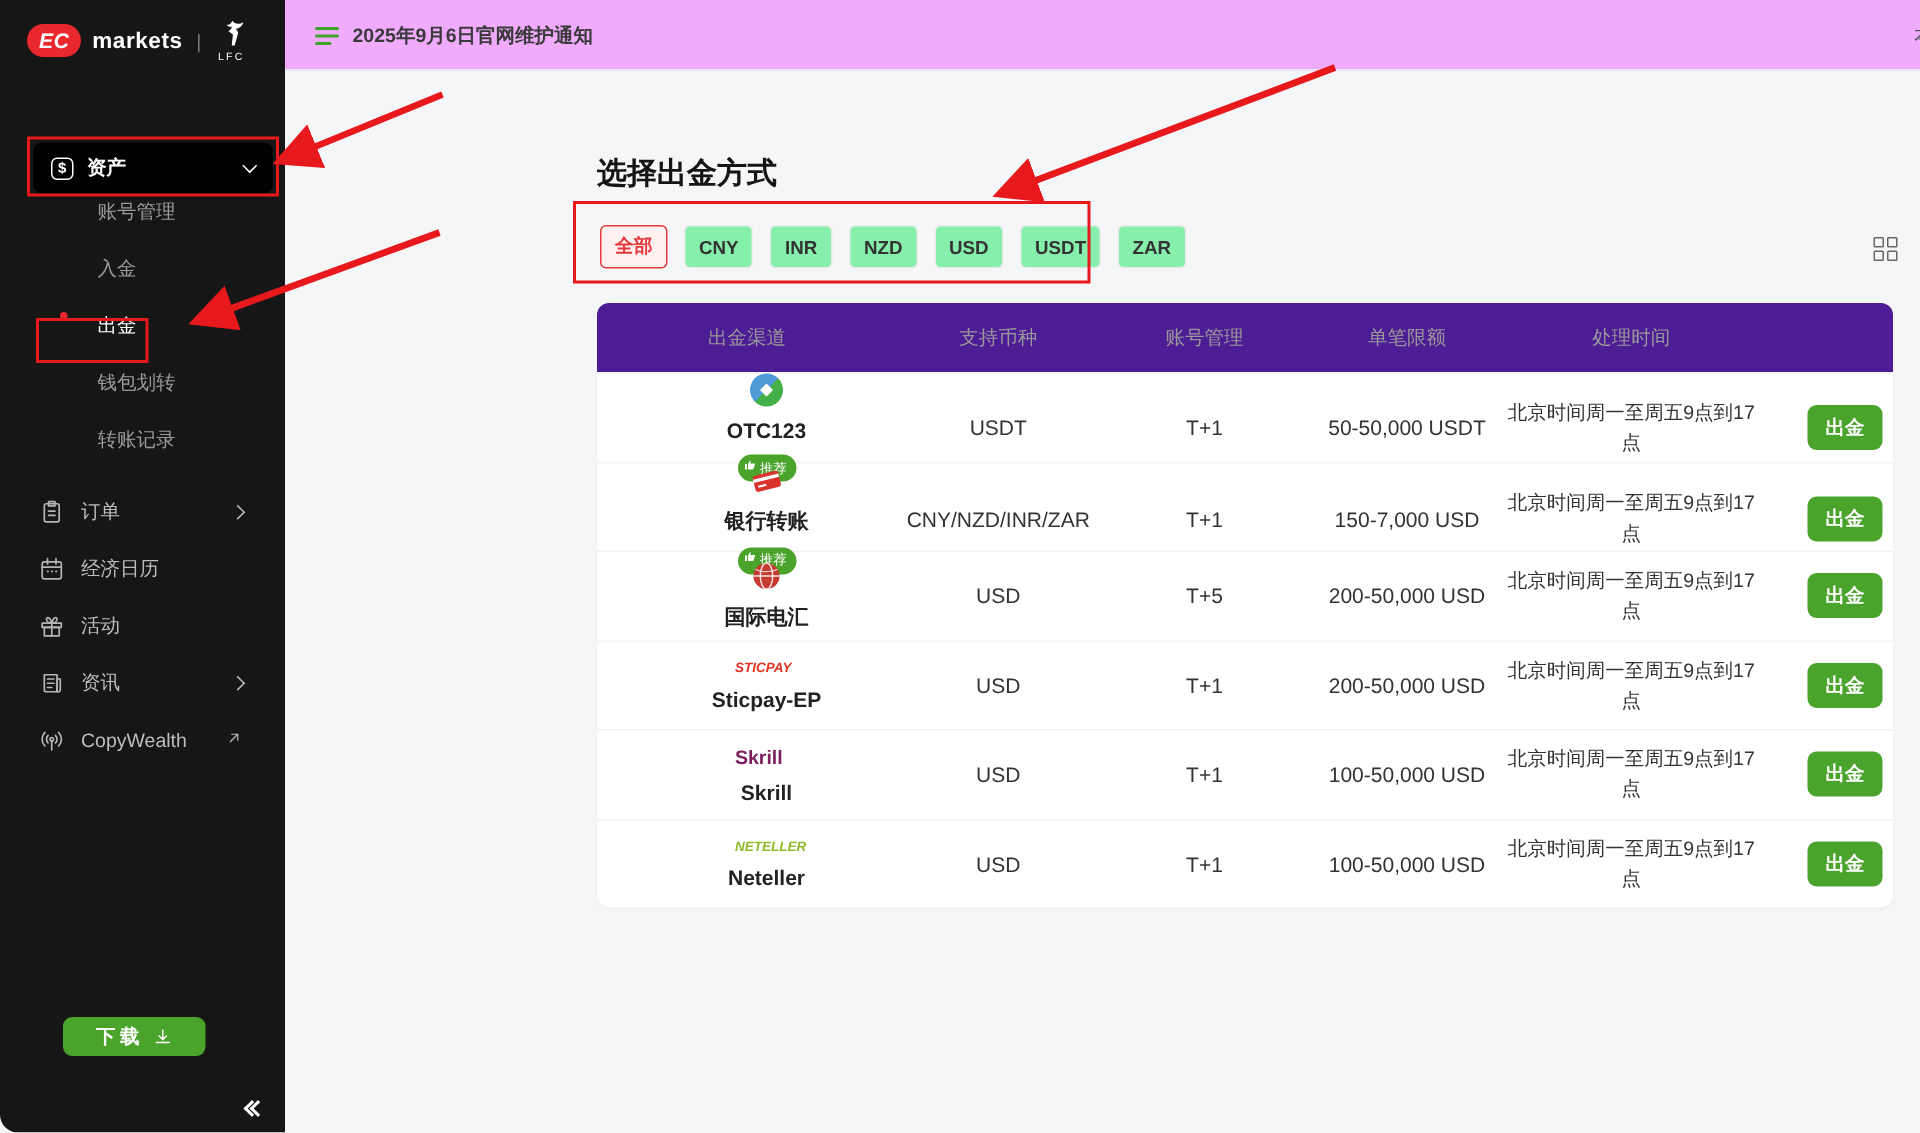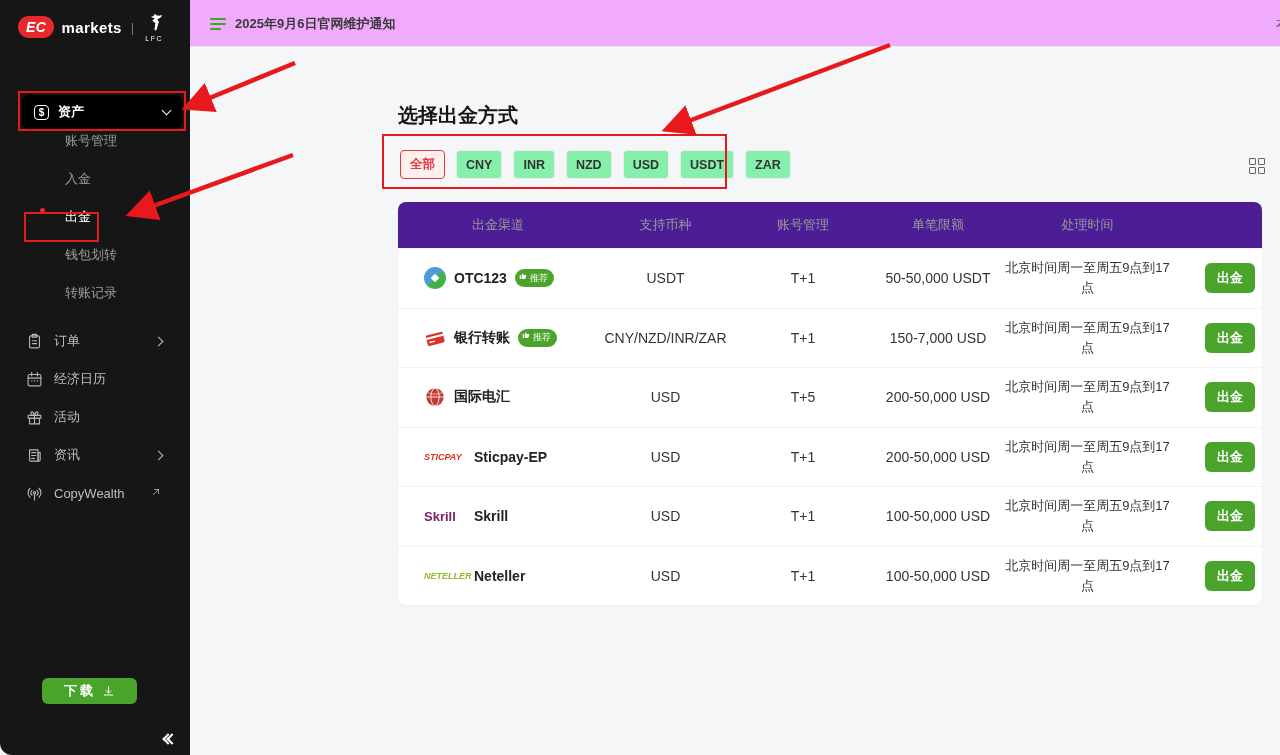--- a/index.html
+++ b/index.html
@@ -95,21 +95,21 @@
 
   .card { position:absolute; left:398px; top:202px; width:864px; height:403px;
     background:#fff; border-radius:8px; box-shadow:0 1px 2px rgba(0,0,0,.04); z-index:1; }
   .t-grid { display:grid; grid-template-columns:200px 135px 140px 130px 169px 90px;
     align-items:center; }
   .t-head { height:46px; background:#4c1d95; border-radius:8px 8px 0 0; }
   .t-head .hcell { font-size:13px; color:#999; text-align:center; }
   .t-row { height:59.5px; border-top:1px solid #f2f2f2; }
   .cell-center { text-align:center; font-size:14px; color:#333; }
   .cell-time { text-align:center; font-size:13px; color:#333; line-height:1.55; padding:0 2px; }
-  .chan-cell { display:flex; align-items:center; padding-left:26px; gap:8px; }
+  .chan-cell { display:flex; align-items:center; padding-left:26px; gap:8px;flex-direction:column; }
   .chan-name { font-size:14px; font-weight:700; color:#222; white-space:nowrap; }
   .rec-badge { background:#4aa32b; color:#fff; font-size:9px; padding:2.5px 6px 2.5px 4px;
     border-radius:9px; display:flex; align-items:flex-start; gap:3px; white-space:nowrap; }
   .rec-badge svg { width:8px; height:8px; fill:#fff; }
   .wd-btn { width:50px; height:30px; background:#4aa32b; border:none; border-radius:6px;
     color:#fff; font-size:13px; font-weight:600; cursor:pointer; justify-self:end;
     margin-right:7px; font-family:inherit; }
 
   .icon-otc { width:22px; height:22px; border-radius:50%; flex:0 0 22px;
     background:linear-gradient(135deg,#4f9bd8 0 50%,#43b04a 50% 100%);

